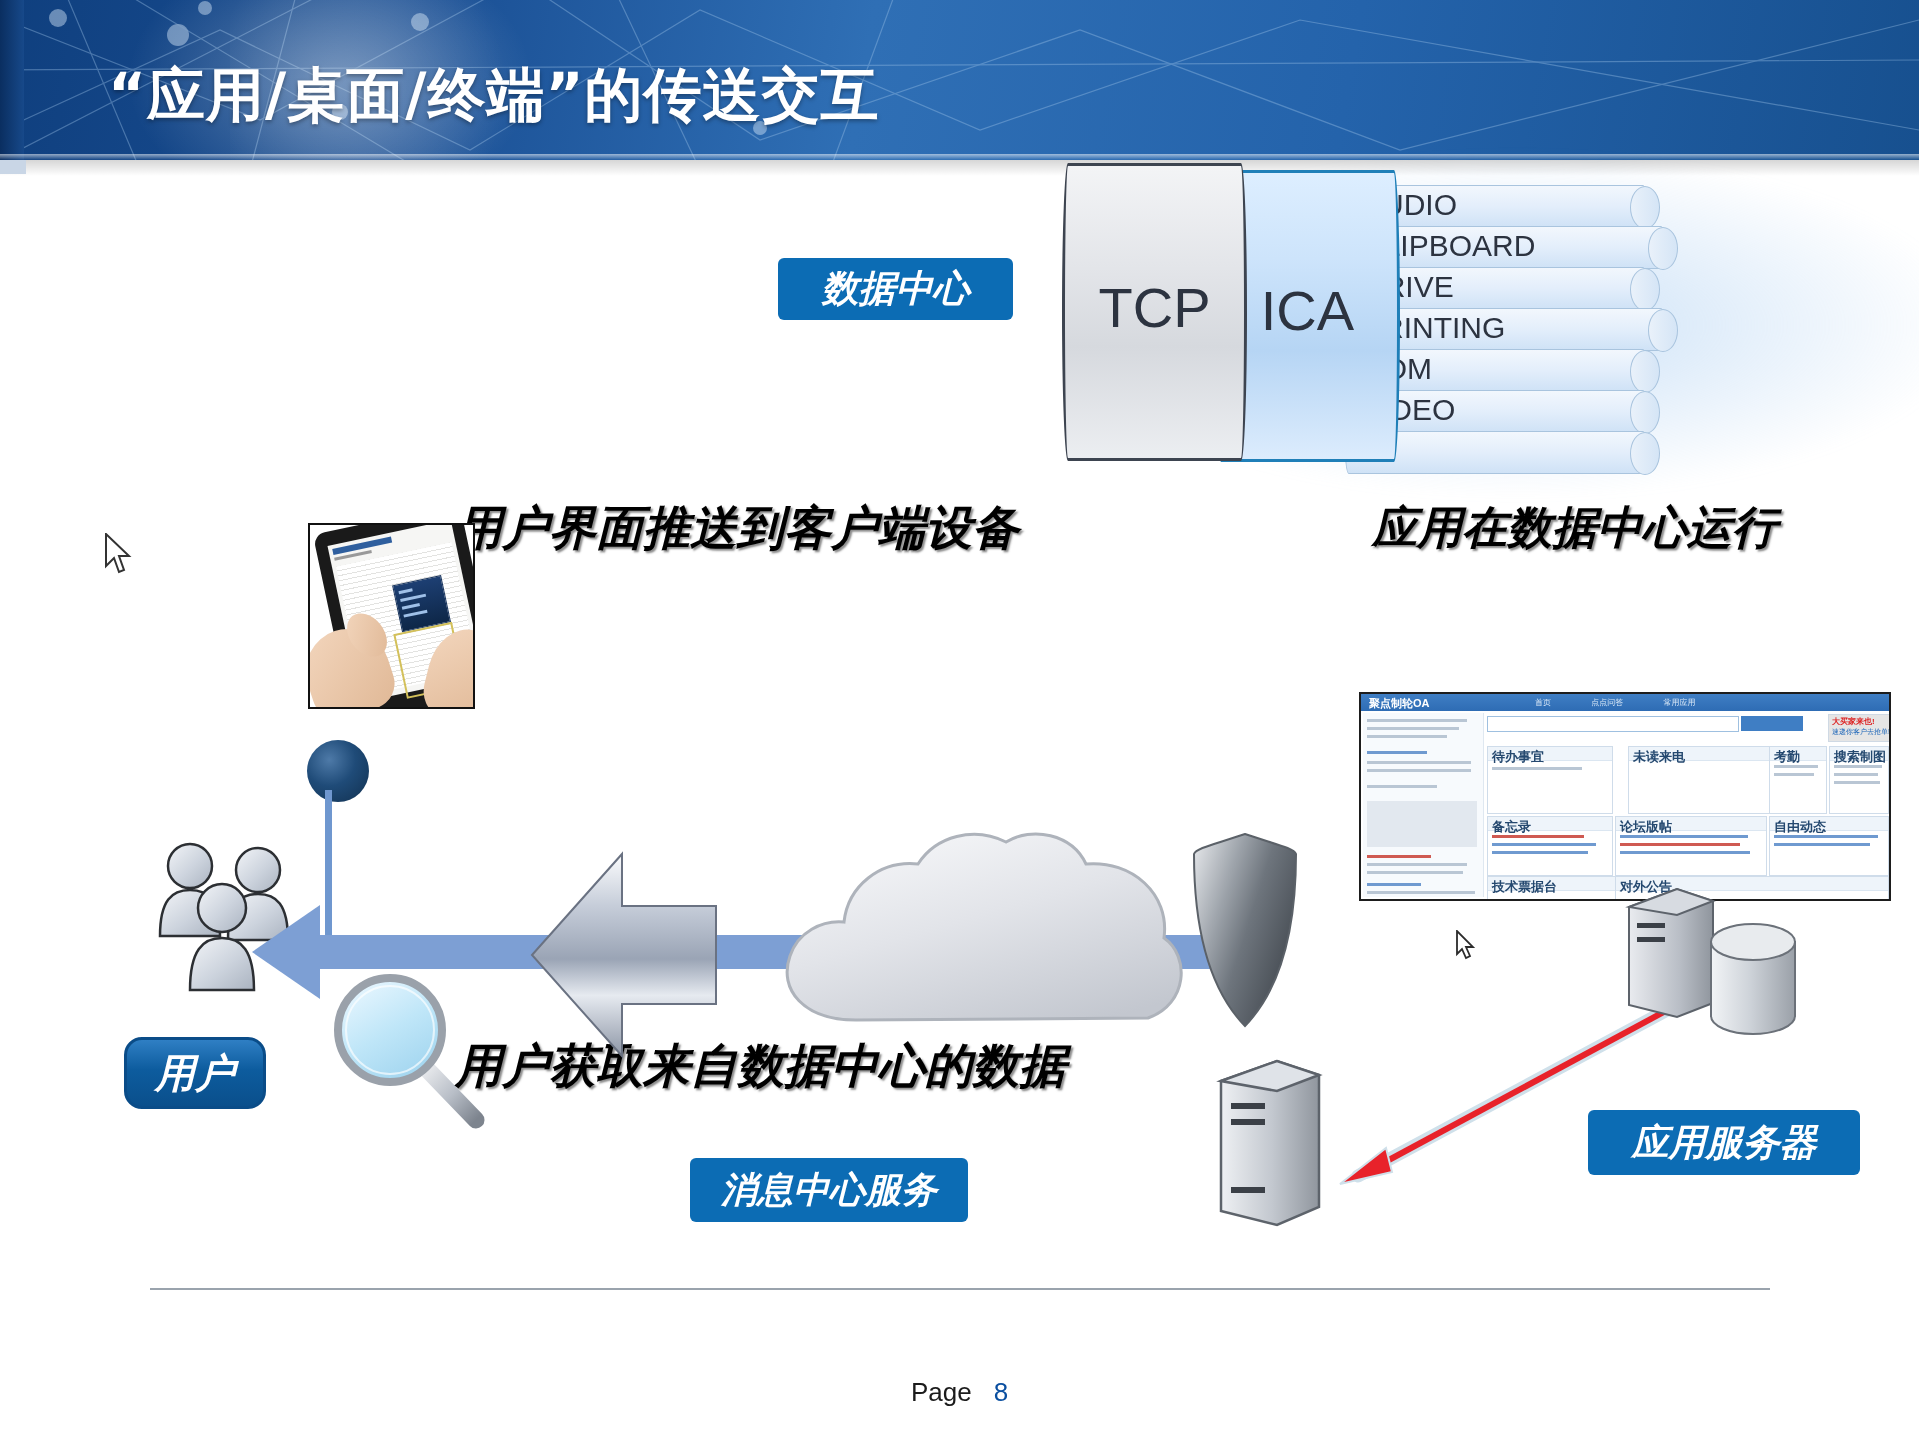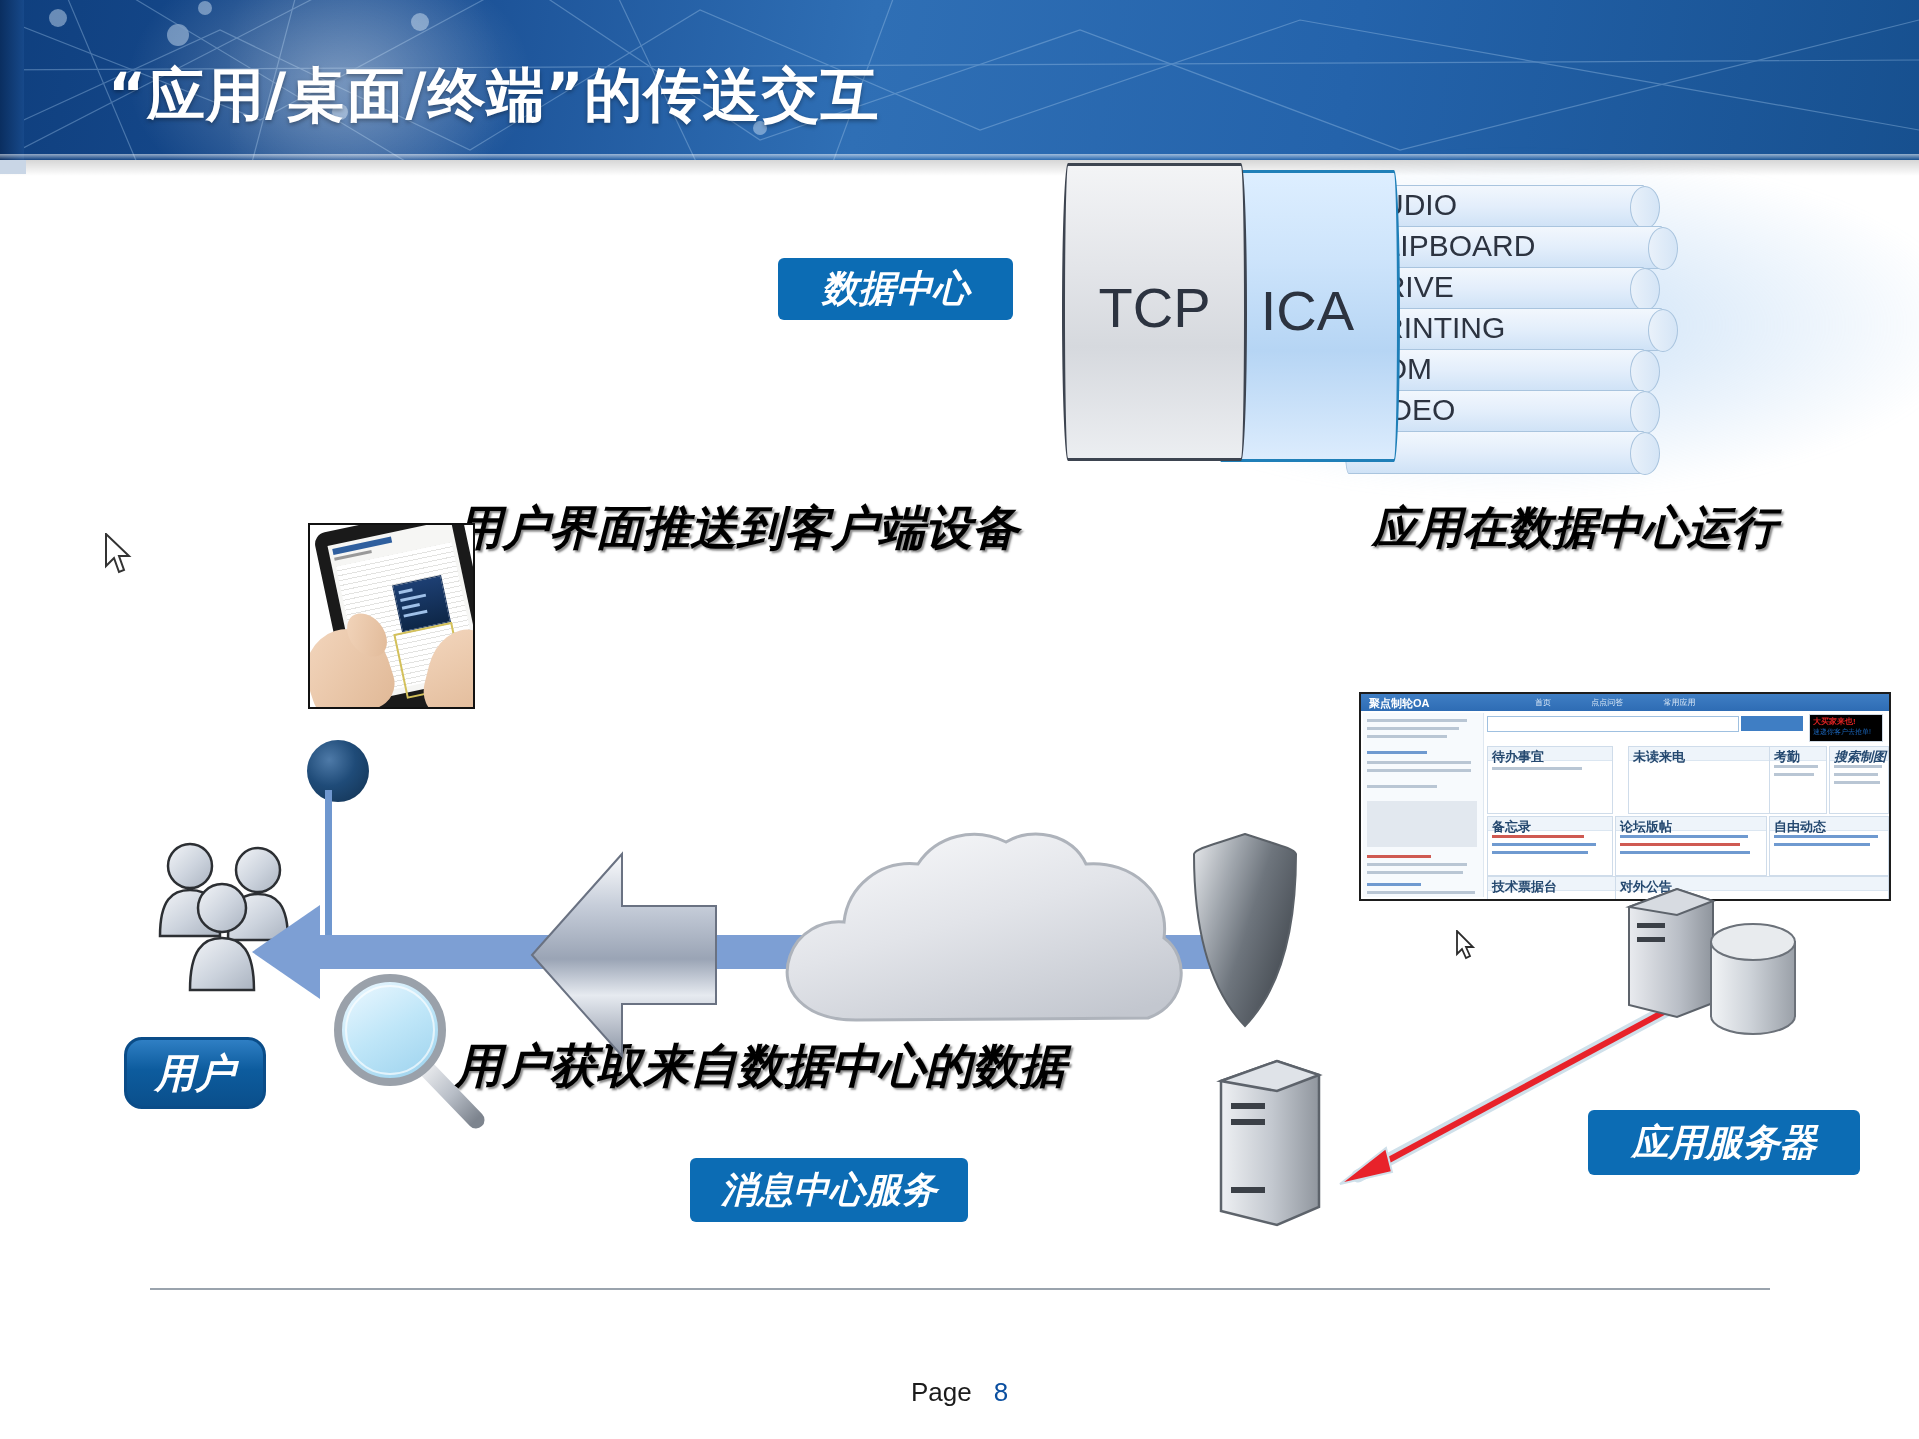--- a/index.html
+++ b/index.html
@@ -110,22 +110,22 @@
       background:linear-gradient(180deg,#3f7ec4,#2e6cb4);}
   #oashot .brand{position:absolute;left:8px;top:2px;font-size:11px;font-weight:bold;color:#fff;}
   #oashot .tabs{position:absolute;left:150px;top:3px;font-size:8px;color:#dbe9f8;margin-left:24px;}
   #oashot .tabs span{margin-right:38px;}
   #oashot .lcol{position:absolute;left:2px;top:19px;width:120px;bottom:2px;
       background:#f7fafd;border-right:1px solid #dfe8f1;}
   #oashot .searchrow{position:absolute;left:126px;top:22px;width:250px;height:14px;
       border:1px solid #9fc0e0;background:#fff;}
   #oashot .searchbtn{position:absolute;left:380px;top:22px;width:62px;height:15px;
       background:#3f7ec4;}
-  #oashot .promo{position:absolute;left:448px;top:20px;width:72px;height:26px;
-      border:1px solid #cfd9e4;background:#000000;}
+  #oashot .promo{position:absolute;left:467px;top:20px;width:72px;height:26px;
+      border:1px solid #cfd9e4;background:#e5e5e5;}
   #oashot .promo b{position:absolute;left:3px;top:1px;font-size:8px;color:#d22;}
   #oashot .promo i{position:absolute;left:3px;top:12px;font-size:7px;color:#1a64b8;font-style:normal;}
   .oapanel{position:absolute;border:1px solid #cfdcea;background:#fff;}
   .oapanel .ph{position:absolute;left:0;top:0;right:0;height:13px;background:#eef4fa;
       border-bottom:1px solid #dbe6f1;}
   .oapanel .ph b{position:absolute;left:4px;top:1px;font-size:13px;color:#24486f;}
   .oaline{position:absolute;left:4px;height:3px;background:#b9c6d4;}
   .oaline.red{background:#cf5a52;}
   .oaline.blue{background:#6f9ad0;}
   #oacursor{position:absolute;left:1455px;top:930px;width:22px;height:30px;}
@@ -408,21 +408,21 @@
         <b>未读来电</b>
       </div>
   </div>
   <div class="oapanel" style="left:408px;top:52px;width:56px;height:66px;">
     <div class="ph">
         <b>考勤</b>
       </div>
     <div class="oaline" style="top:18px;width:44px;"></div>
     <div class="oaline" style="top:26px;width:40px;"></div>
   </div>
-  <div class="oapanel" style="left:468px;top:52px;width:58px;height:66px;font-style:italic;">
+  <div class="oapanel" style="left:468px;top:52px;width:58px;height:66px;">
     <div class="ph">
         <b>搜索制图</b>
       </div>
     <div class="oaline" style="top:18px;width:48px;"></div>
     <div class="oaline" style="top:26px;width:44px;"></div>
     <div class="oaline" style="top:34px;width:46px;"></div>
   </div>
 
   <div class="oapanel" style="left:126px;top:122px;width:124px;height:58px;">
     <div class="ph">

